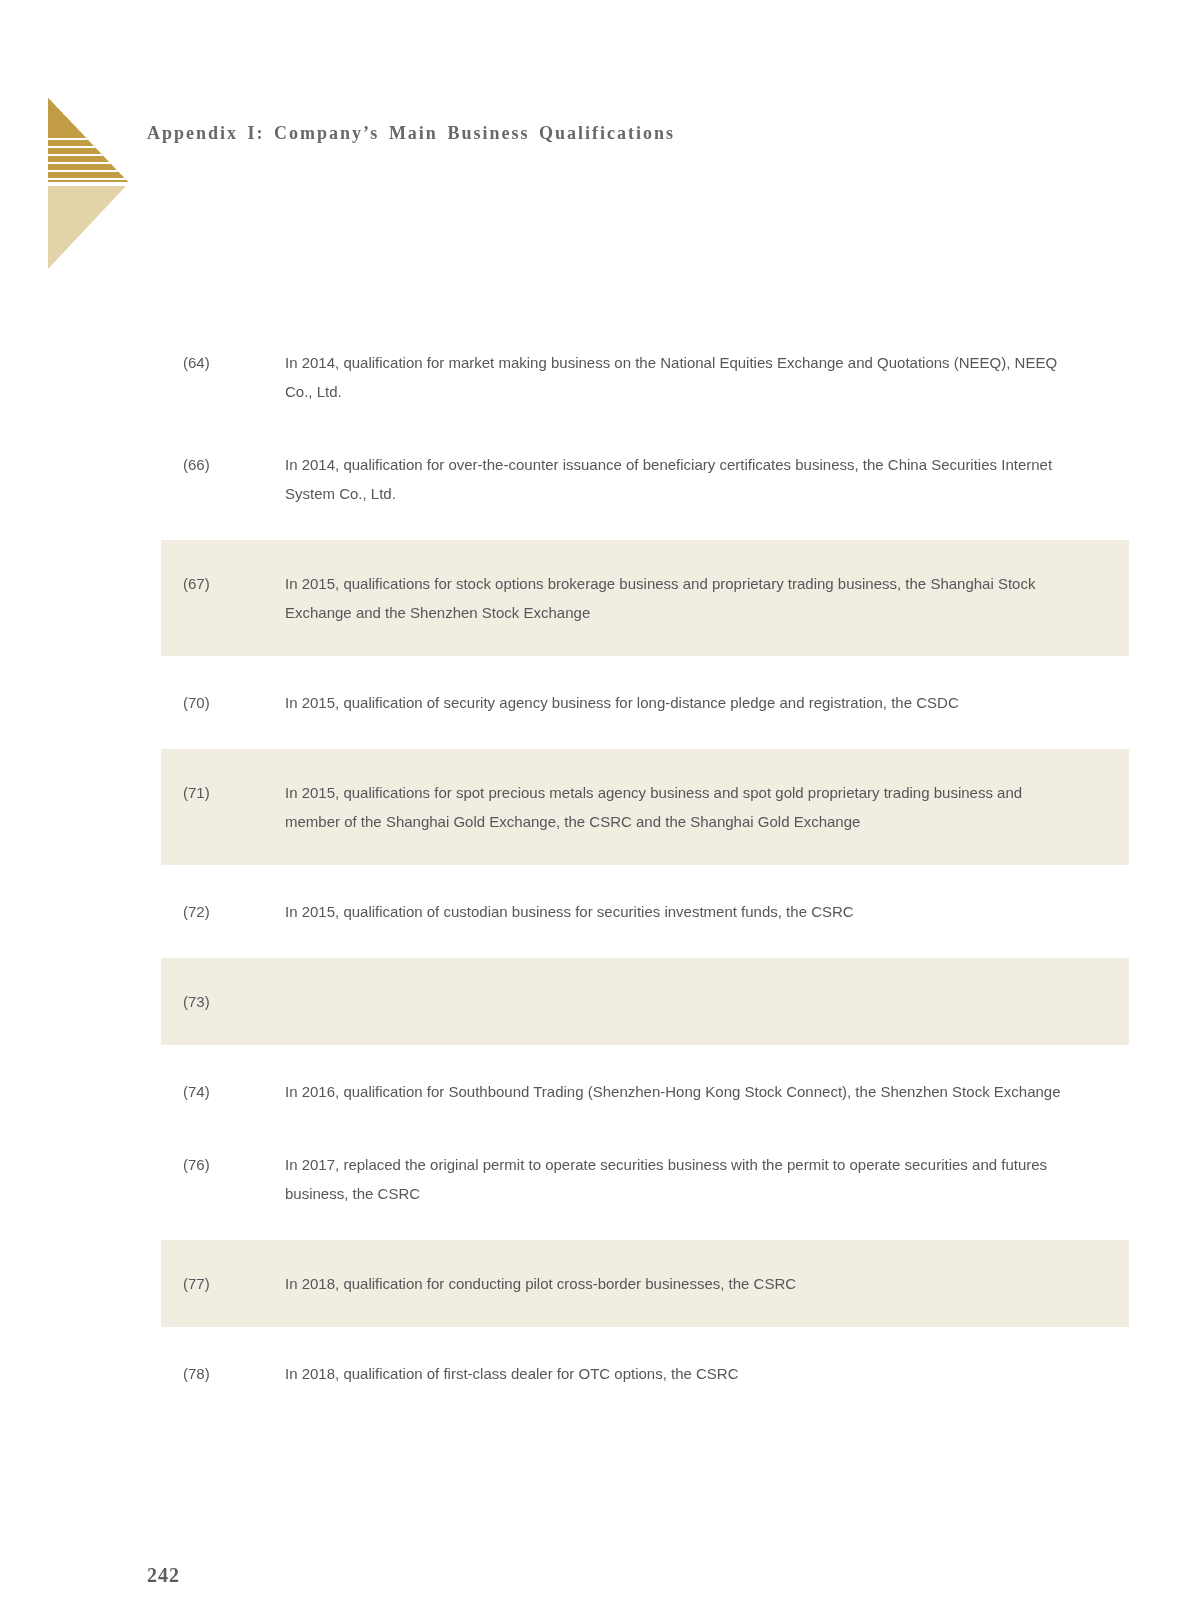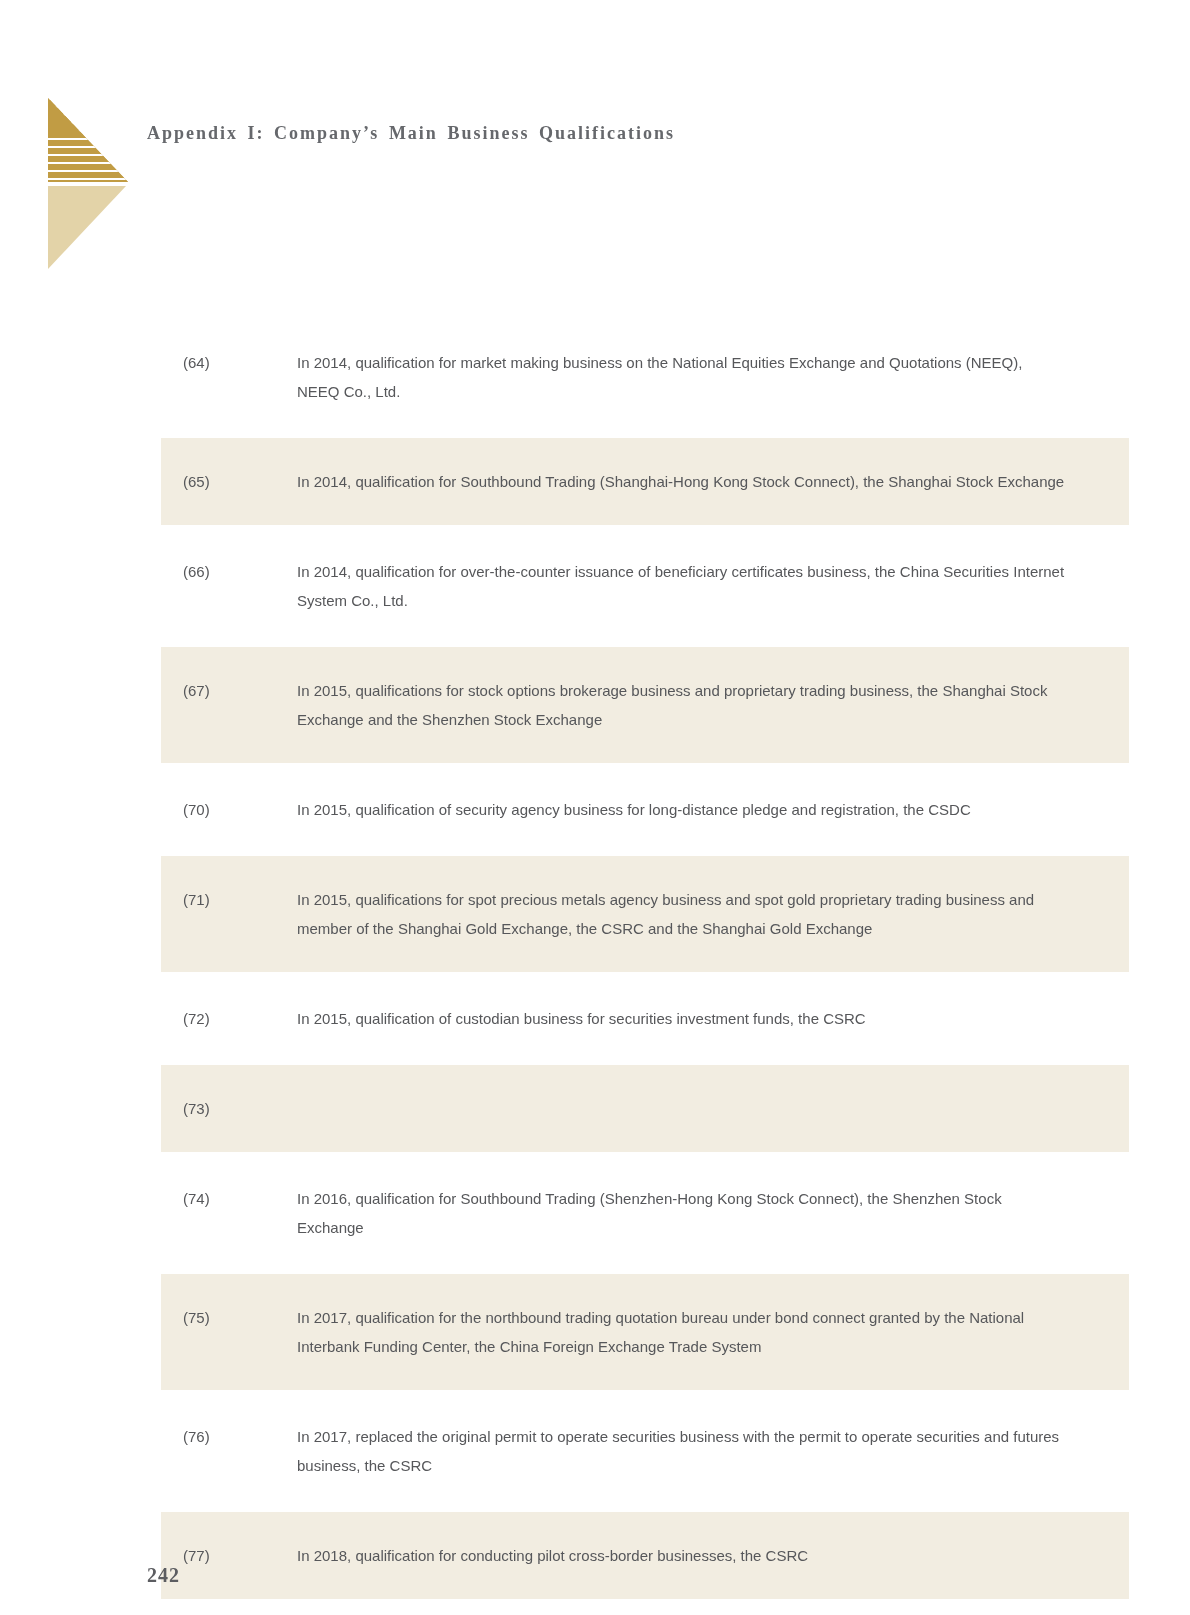--- a/index.html
+++ b/index.html
@@ -46,21 +46,21 @@
     letter-spacing: 2px; word-spacing: 3px;
     color: var(--heading-text);
     white-space: nowrap;
   }
 
   
   .list {
     position: absolute; left: 113px; top: 288px; width: 992px;
     font-size: 15px; line-height: 29px; color: var(--body-text);
   }
-  .row { display: flex; margin-bottom: 20px; gap: 12px; }
+  .row { display: flex; margin-bottom: 20px; }
   .row.highlight { background: var(--highlight-row); padding: 17px 0; }
   .num { flex: 0 0 88px; padding-left: 10px; }
   .text { flex: 1 1 auto; padding-right: 52px; }
 
   
   .page-number {
     position: absolute; left: 111px; top: 1528px;
     font-family: "Liberation Serif", serif;
     font-size: 20px; font-weight: 600;
     letter-spacing: 1px;
@@ -75,24 +75,20 @@
   <div class="tri-tan"></div>
 </div>
 
 <h1 class="title">Appendix I: Company’s Main Business Qualifications</h1>
 
 <div class="list" id="list">
     <div class="row">
       <span class="num">(64)</span>
       <span class="text">In 2014, qualification for market making business on the National Equities Exchange and Quotations (NEEQ), NEEQ Co., Ltd.</span>
     </div>
-    <div class="row highlight">
-      <span class="num">(65)</span>
-      <span class="text">In 2014, qualification for Southbound Trading (Shanghai-Hong Kong Stock Connect), the Shanghai Stock Exchange</span>
-    </div>
     <div class="row">
       <span class="num">(66)</span>
       <span class="text">In 2014, qualification for over-the-counter issuance of beneficiary certificates business, the China Securities Internet System Co., Ltd.</span>
     </div>
     <div class="row highlight">
       <span class="num">(67)</span>
       <span class="text">In 2015, qualifications for stock options brokerage business and proprietary trading business, the Shanghai Stock Exchange and the Shenzhen Stock Exchange</span>
     </div>
     <div class="row">
       <span class="num">(70)</span>
@@ -106,24 +102,20 @@
       <span class="num">(72)</span>
       <span class="text">In 2015, qualification of custodian business for securities investment funds, the CSRC</span>
     </div>
     <div class="row highlight">
       <span class="num">(73)</span>
     </div>
     <div class="row">
       <span class="num">(74)</span>
       <span class="text">In 2016, qualification for Southbound Trading (Shenzhen-Hong Kong Stock Connect), the Shenzhen Stock Exchange</span>
     </div>
-    <div class="row highlight">
-      <span class="num">(75)</span>
-      <span class="text">In 2017, qualification for the northbound trading quotation bureau under bond connect granted by the National Interbank Funding Center, the China Foreign Exchange Trade System</span>
-    </div>
     <div class="row">
       <span class="num">(76)</span>
       <span class="text">In 2017, replaced the original permit to operate securities business with the permit to operate securities and futures business, the CSRC</span>
     </div>
     <div class="row highlight">
       <span class="num">(77)</span>
       <span class="text">In 2018, qualification for conducting pilot cross-border businesses, the CSRC</span>
     </div>
     <div class="row">
       <span class="num">(78)</span>

